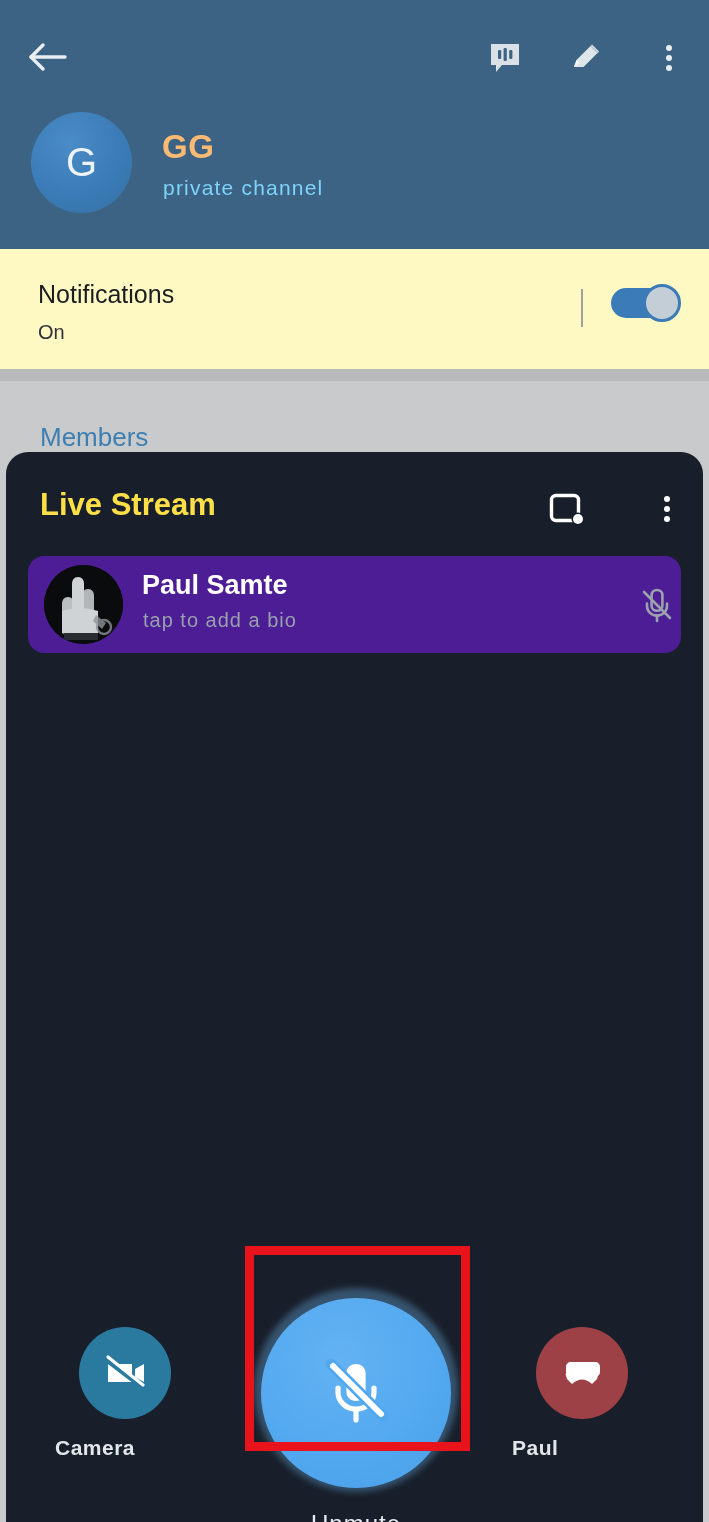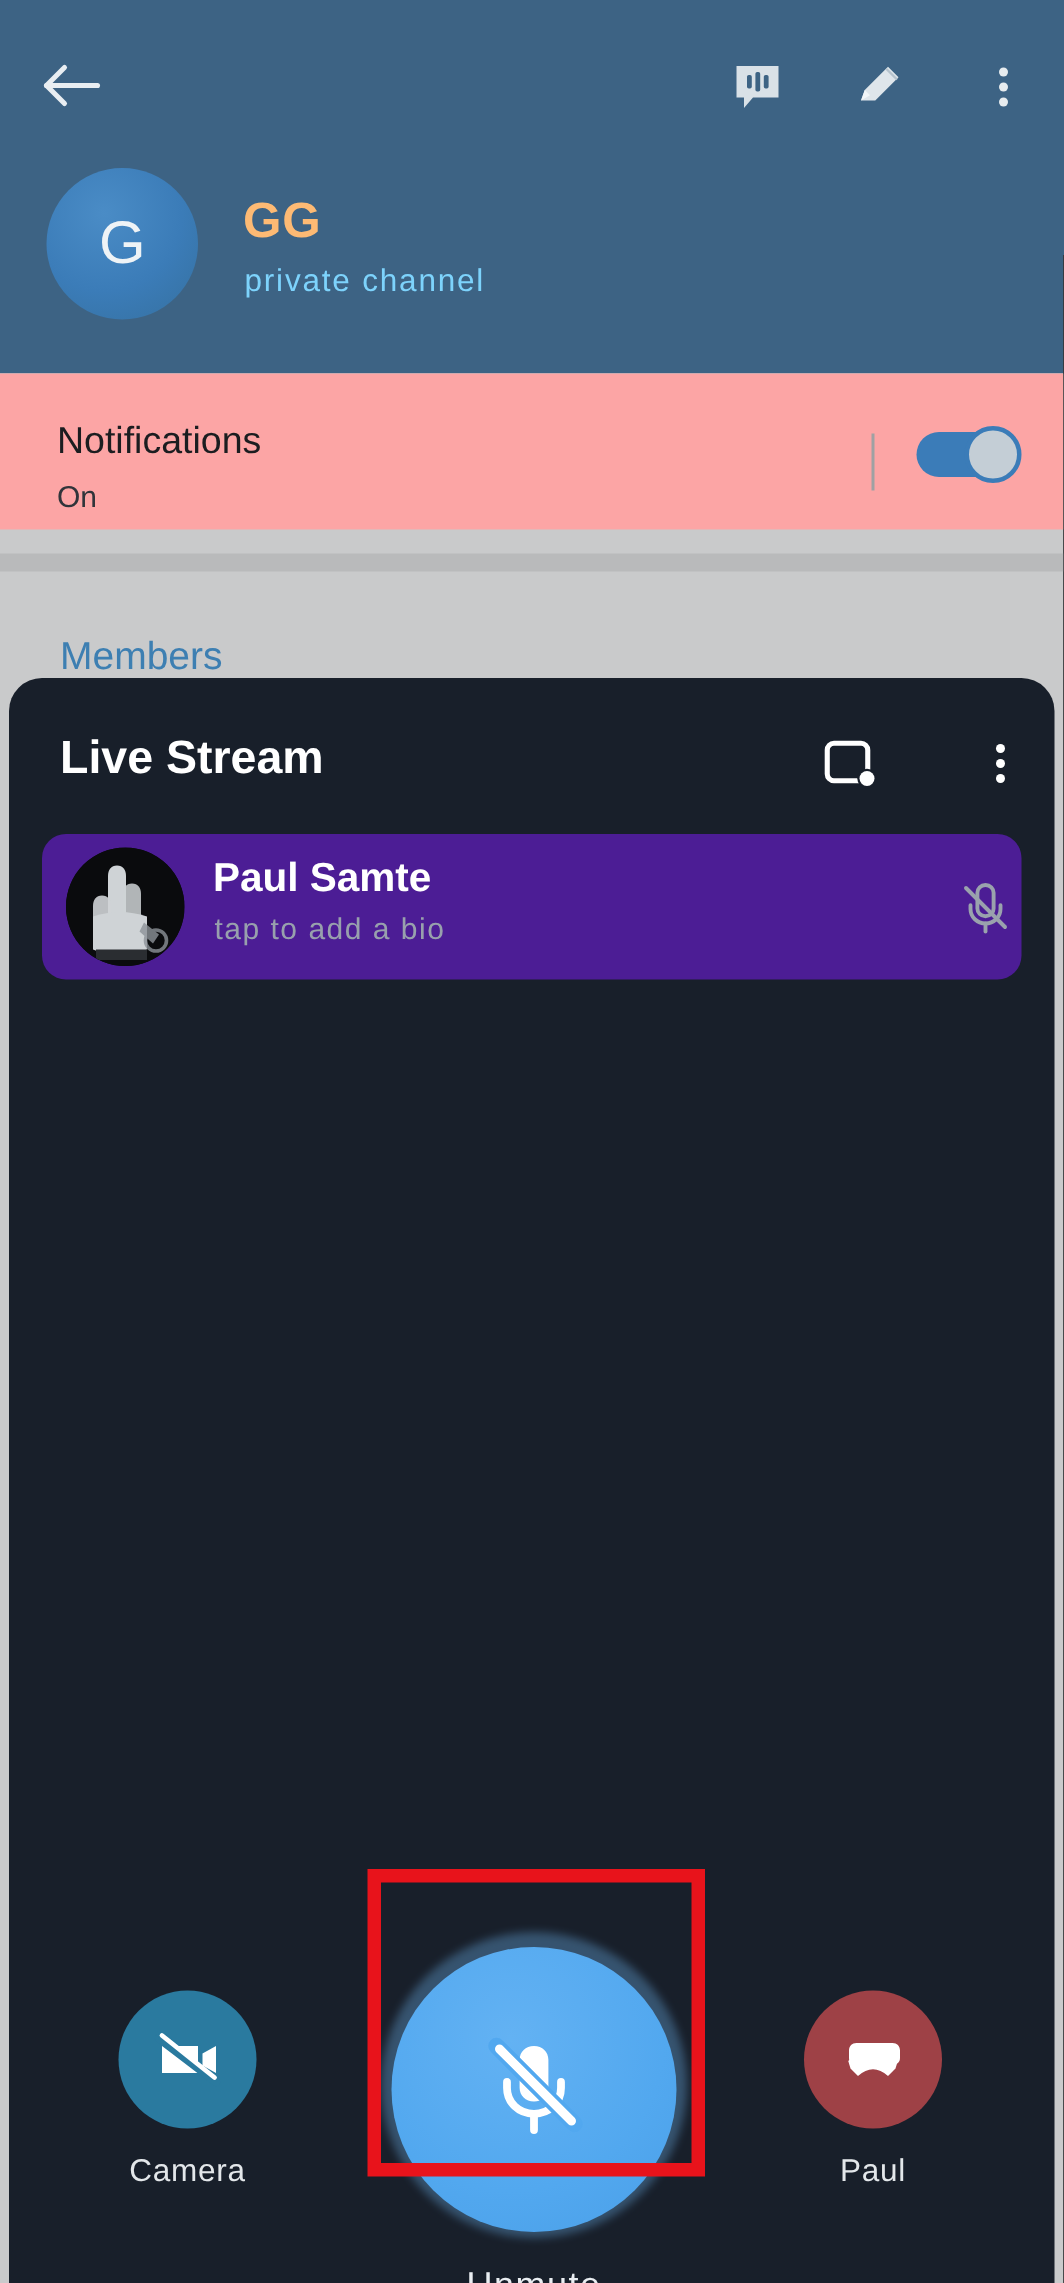--- a/index.html
+++ b/index.html
@@ -101,22 +101,22 @@
   .settings-area {
     position: absolute;
     left: 0; top: 249px;
     width: 709px;
     height: 1273px;
     background: #c9cacb;
   }
   .notif-block {
     position: absolute;
     left: 0; top: 0;
-    width: 709px; height: 104px;
-    background: #fca5a5;
+    width: 709px; height: 120px;
+    background: #fef9c3;
     cursor: pointer;
   }
   .notif-title {
     position: absolute;
     left: 38px; top: 31px;
     color: #1b1d20;
     font-size: 25px;
   }
   .notif-value {
     position: absolute;
@@ -172,21 +172,21 @@
     left: 6px; top: 452px;
     width: 697px;
     height: 1070px;
     background: #181f2a;
     border-radius: 22px 22px 0 0;
     overflow: hidden;
   }
   .sheet-title {
     position: absolute;
     left: 34px; top: 35px;
-    color: #ffffff;
+    color: #fde047;
     font-size: 31px;
     font-weight: 700;
   }
   .sheet-icon {
     position: absolute;
     top: 34px;
     width: 46px; height: 46px;
     display: flex; align-items: center; justify-content: center;
     cursor: pointer;
   }
@@ -234,22 +234,22 @@
 
   
   .controls {
     position: absolute;
     left: 0; top: 800px;
     width: 697px; height: 270px;
   }
   .ctrl {
     position: absolute;
     width: 140px;
-    text-align: center;
-    cursor: pointer;
+    cursor: pointer;
+    font-weight: bold;
   }
   .ctrl.camera { left: 49px; top: 75px; }
   .ctrl.leave  { left: 506px; top: 75px; }
   .ctrl .bubble {
     width: 92px; height: 92px;
     margin: 0 auto;
     border-radius: 50%;
     display: flex; align-items: center; justify-content: center;
   }
   .ctrl.camera .bubble { background: #2a7a9f; }

